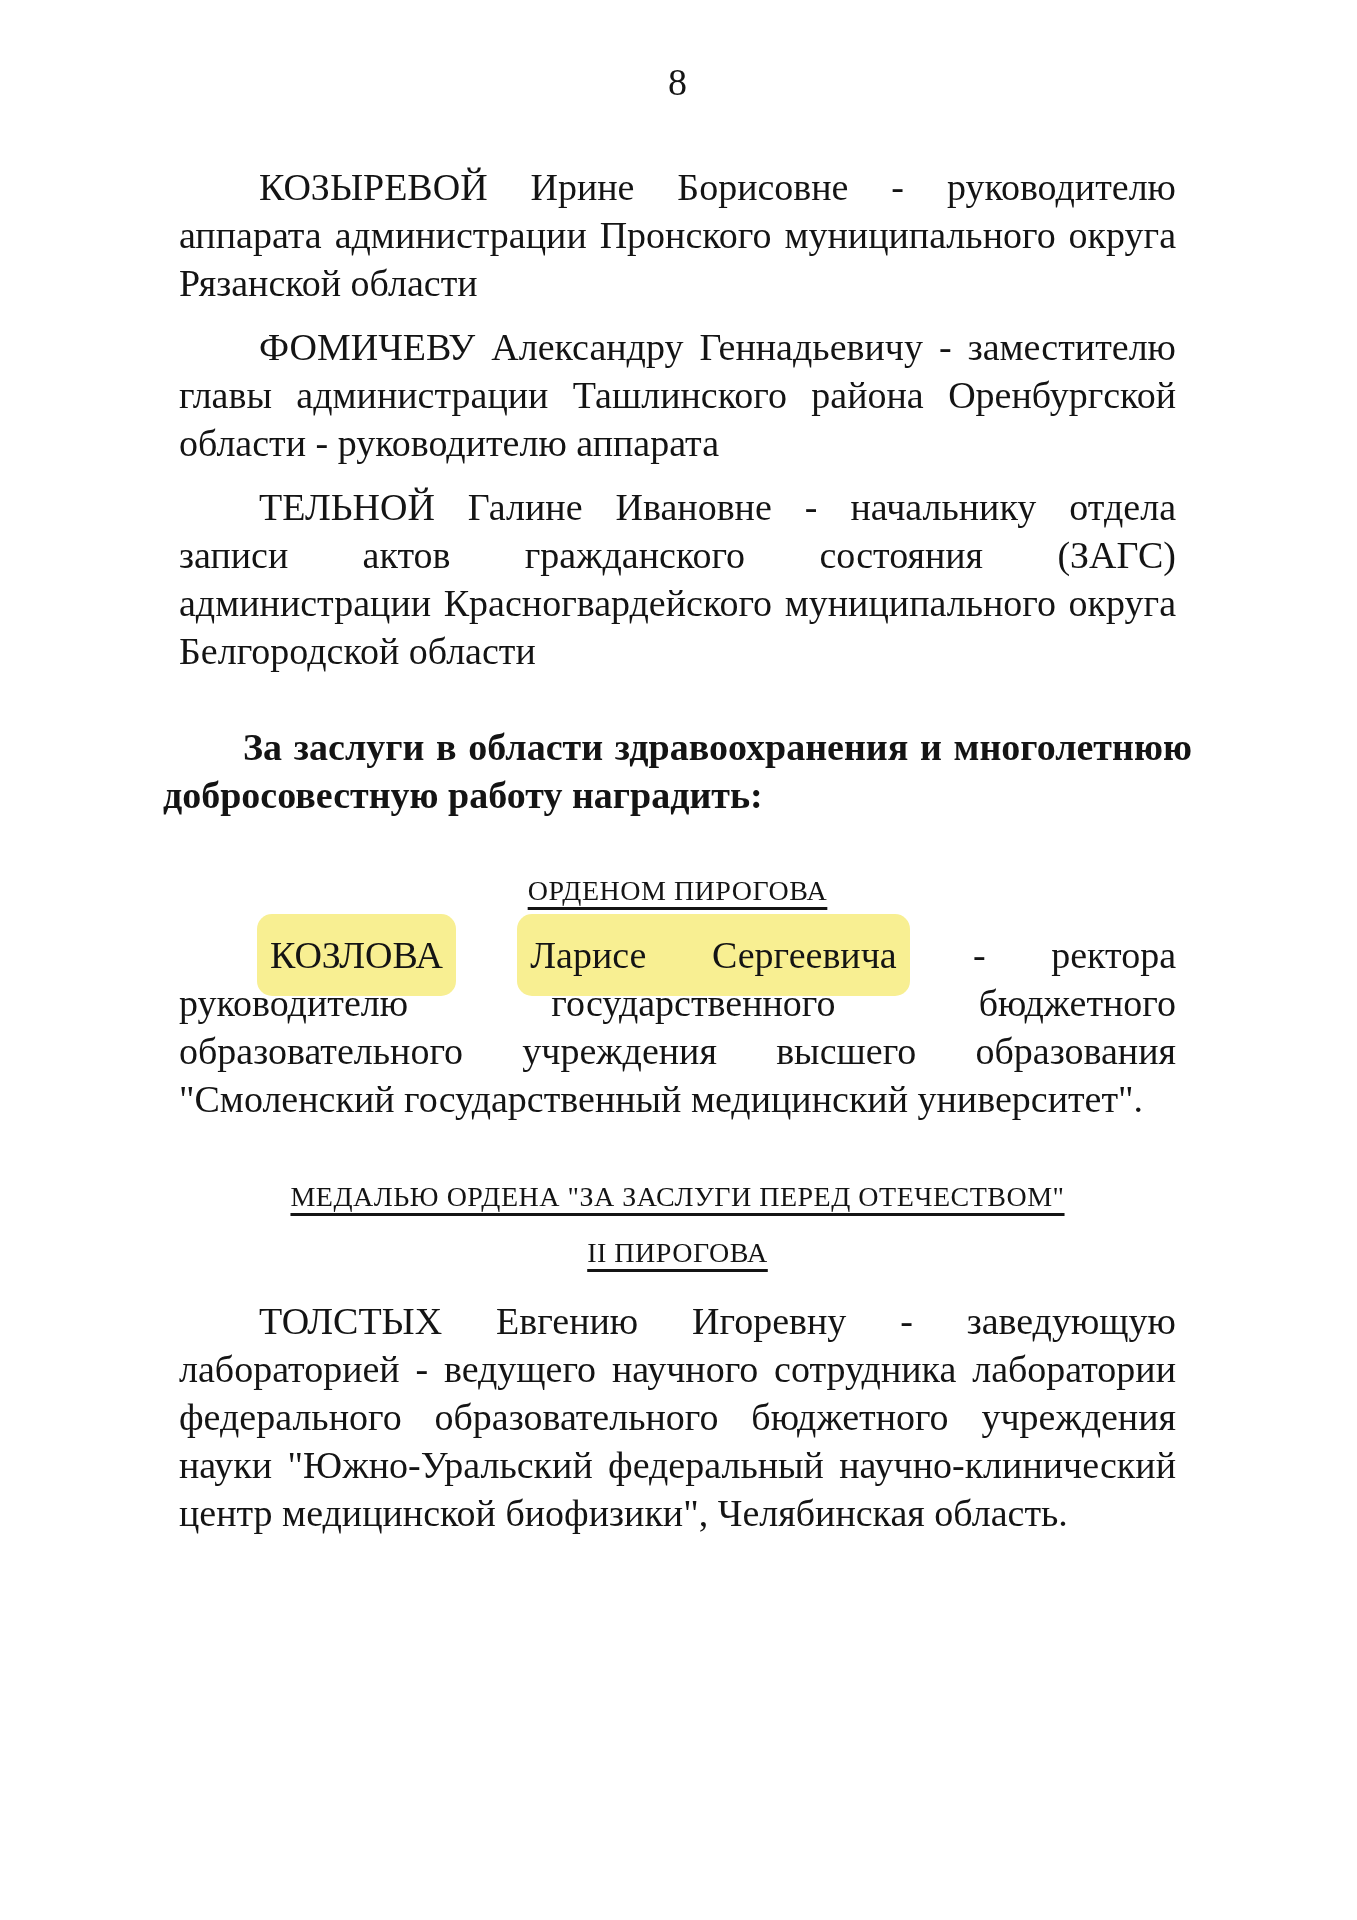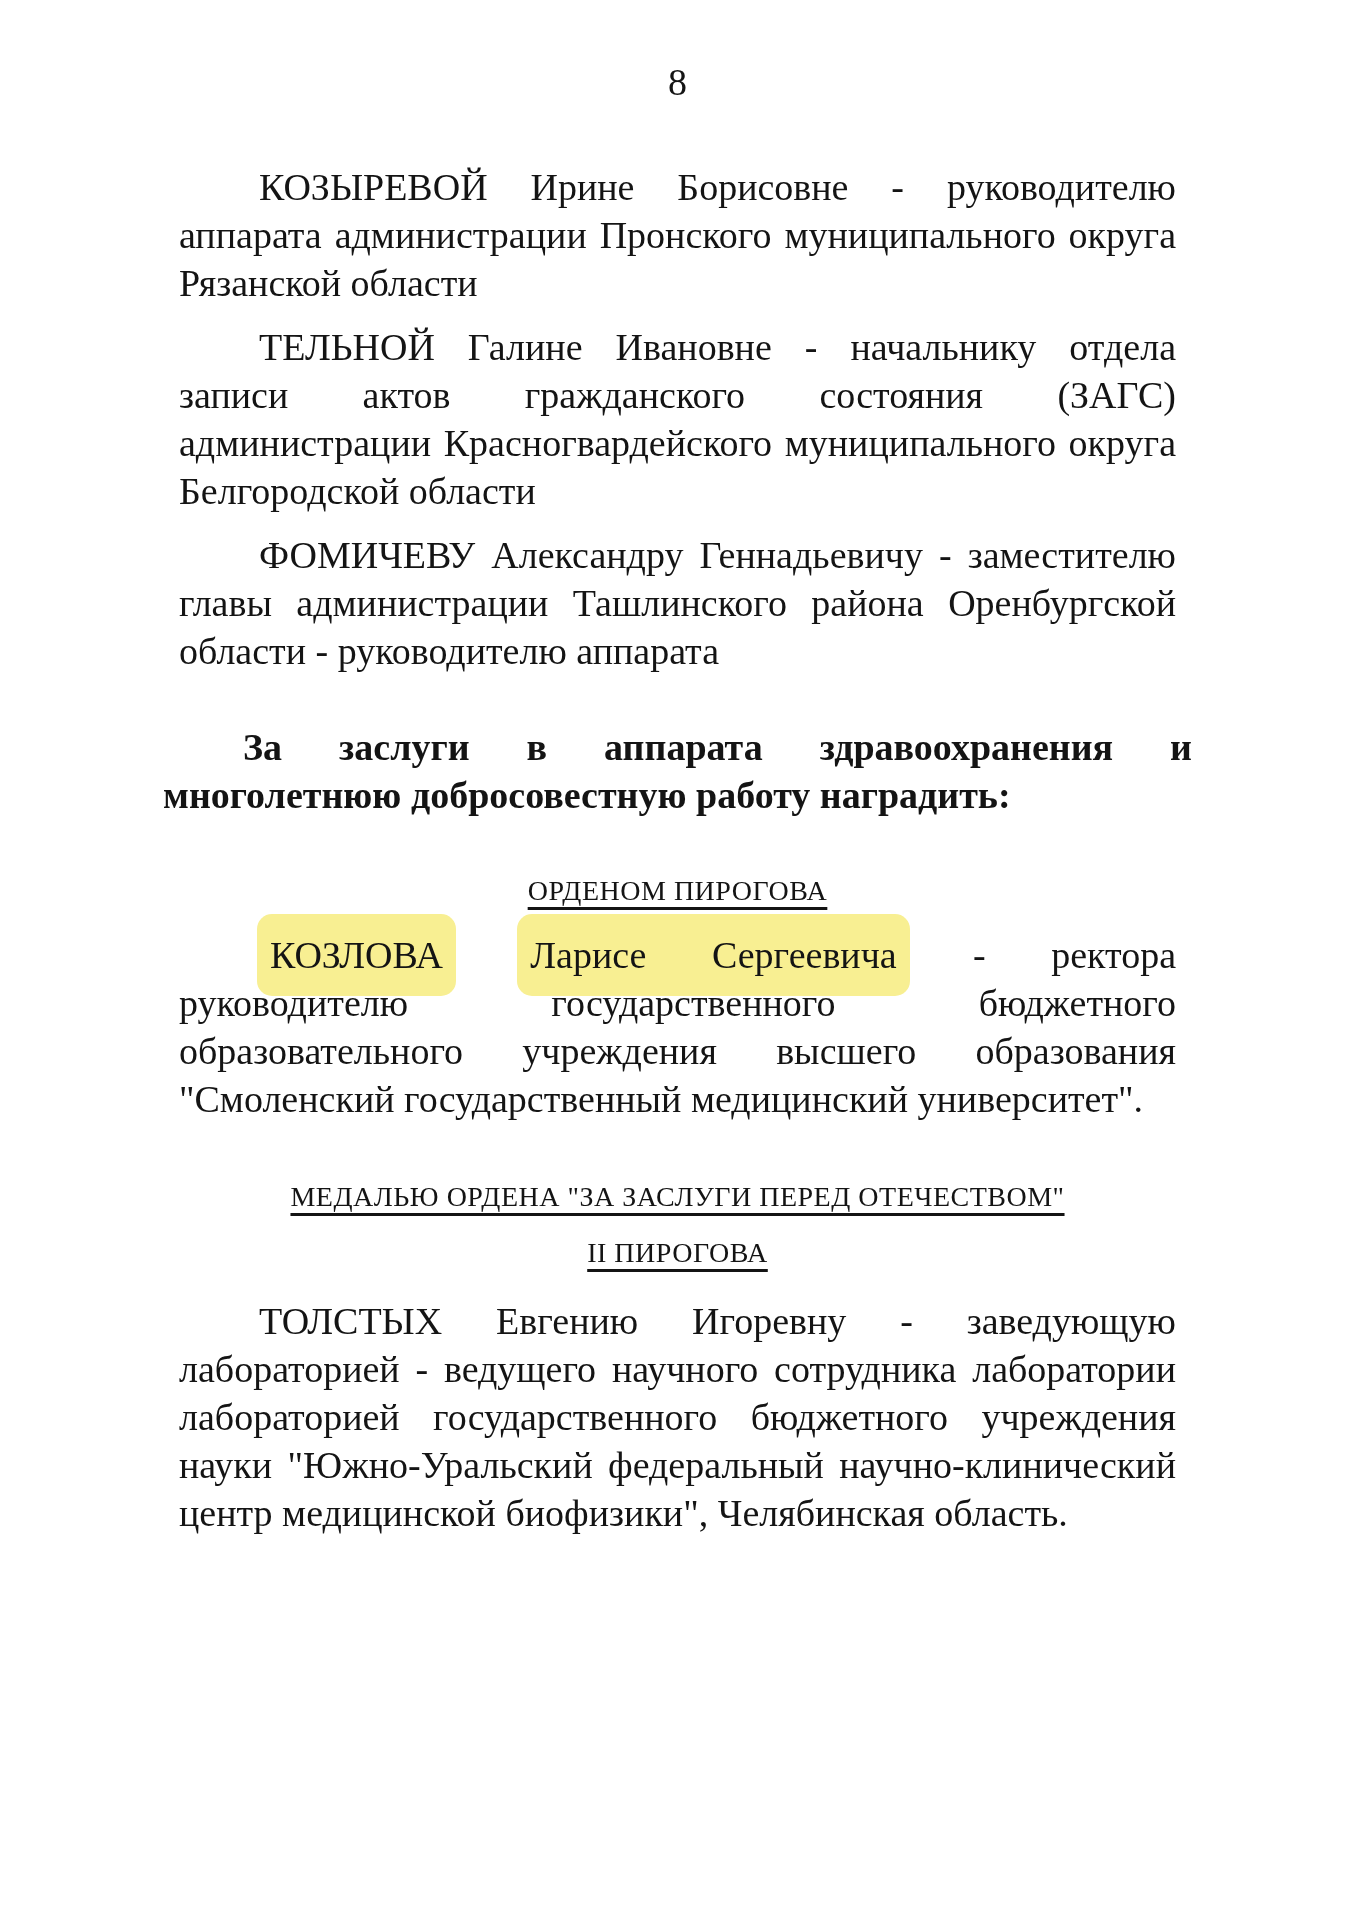--- a/index.html
+++ b/index.html
@@ -73,32 +73,32 @@
 </style>
 </head>
 <body>
 
 <div class="page">
 
   <p class="page-number">8</p>
 
   <div class="entries-block">
     <p class="entry">КОЗЫРЕВОЙ Ирине Борисовне - руководителю аппарата администрации Пронского муниципального округа Рязанской области</p>
+    <p class="entry">ФОМИЧЕВУ Александру Геннадьевичу - заместителю главы администрации Ташлинского района Оренбургской области - руководителю аппарата</p>
     <p class="entry">ТЕЛЬНОЙ Галине Ивановне - начальнику отдела записи актов гражданского состояния (ЗАГС) администрации Красногвардейского муниципального округа Белгородской области</p>
-    <p class="entry">ФОМИЧЕВУ Александру Геннадьевичу - заместителю главы администрации Ташлинского района Оренбургской области - руководителю аппарата</p>
   </div>
 
-  <p class="intro">За заслуги в аппарата здравоохранения и многолетнюю добросовестную работу наградить:</p>
+  <p class="intro">За заслуги в области здравоохранения и многолетнюю добросовестную работу наградить:</p>
 
   <h2 class="section-heading">ОРДЕНОМ ПИРОГОВА</h2>
 
   <p class="entry entry--pirogov">
     <span class="hl">КОЗЛОВА</span><span class="sep"> </span><span class="hl">Ларисе Сергеевича</span><span> - ректора руководителю государственного бюджетного образовательного учреждения высшего образования "Смоленский государственный медицинский университет".</span>
   </p>
 
   <h2 class="section-heading section-heading--two-line">
     <span>МЕДАЛЬЮ ОРДЕНА "ЗА ЗАСЛУГИ ПЕРЕД ОТЕЧЕСТВОМ"</span><br>
     <span>II ПИРОГОВА</span>
   </h2>
 
-  <p class="entry entry--tolstykh">ТОЛСТЫХ Евгению Игоревну - заведующую лабораторией - ведущего научного сотрудника лаборатории лабораторией государственного бюджетного учреждения науки "Южно-Уральский федеральный научно-клинический центр медицинской биофизики", Челябинская область.</p>
+  <p class="entry entry--tolstykh">ТОЛСТЫХ Евгению Игоревну - заведующую лабораторией - ведущего научного сотрудника лаборатории федерального образовательного бюджетного учреждения науки "Южно-Уральский федеральный научно-клинический центр медицинской биофизики", Челябинская область.</p>
 
 </div>
 
 </body></html>

